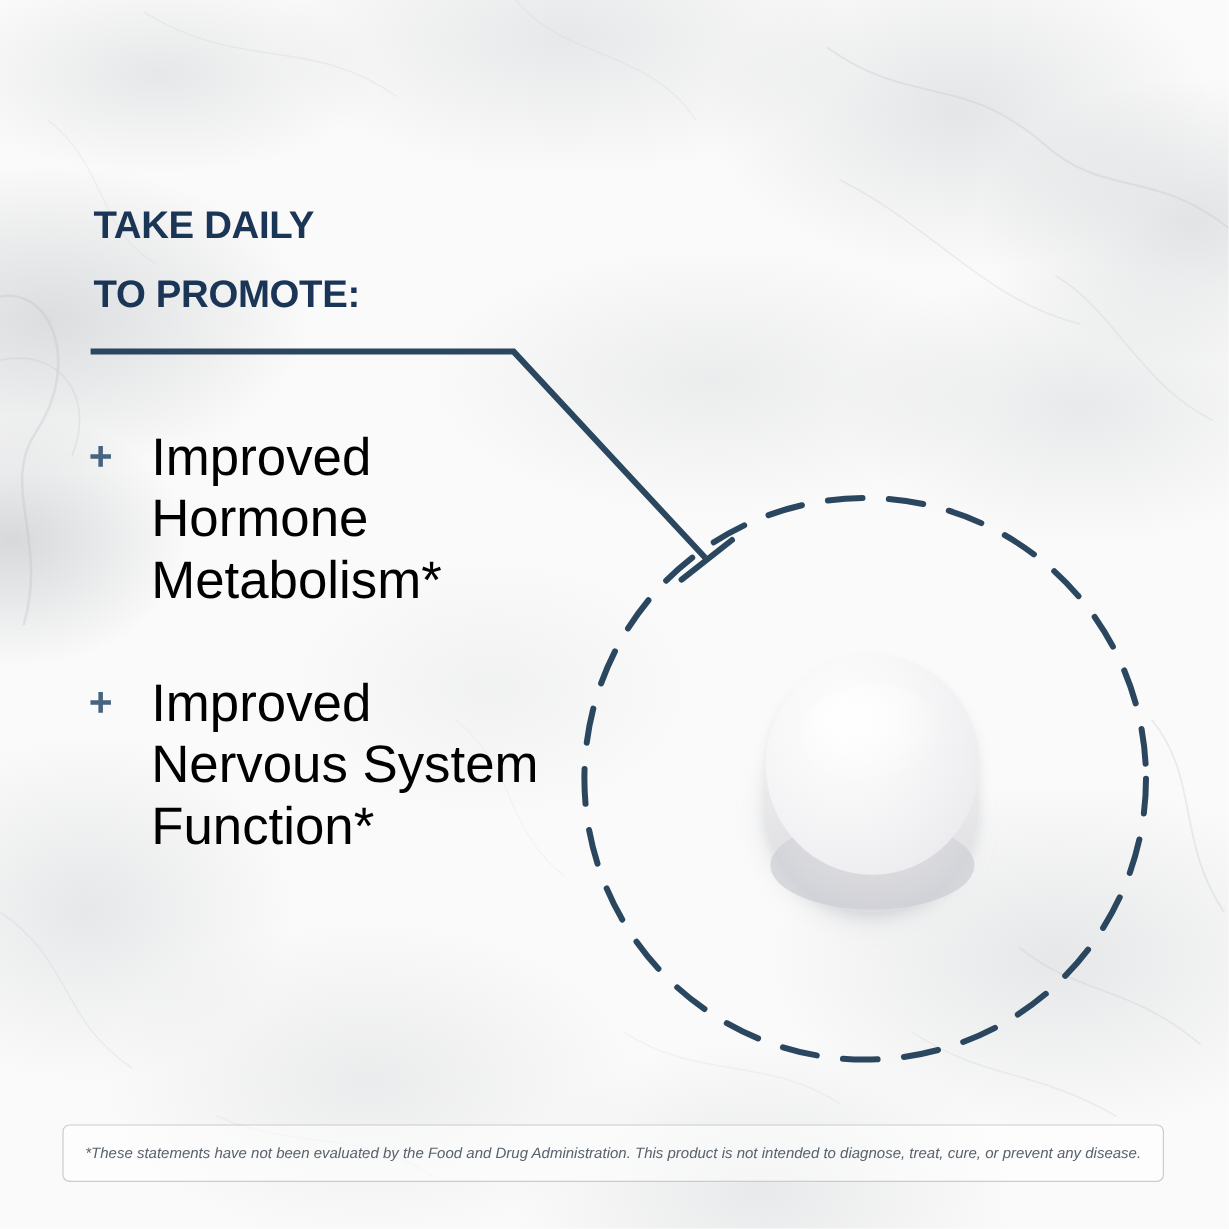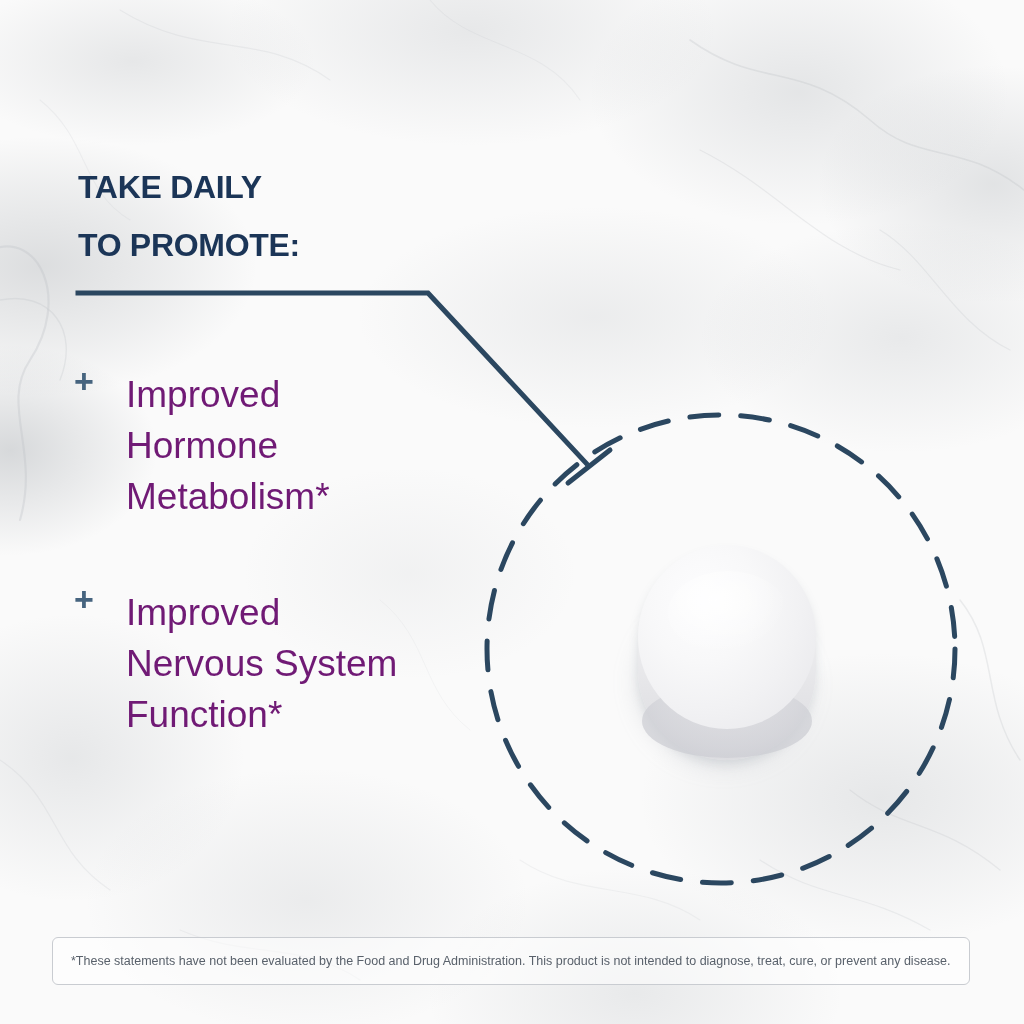--- a/index.html
+++ b/index.html
@@ -86,25 +86,24 @@
   }
   .bullet-mark {
     color: #46647f;
     font-size: 34px;
     font-weight: bold;
     line-height: 51px;
     width: 52px;
     flex: 0 0 52px;
   }
   .bullet-text {
-    color: #701a75;
-    font-size: 37px;
+    color: #000000;
+    font-size: 44px;
     line-height: 51px;
     white-space: pre-line;
-    margin-top: 13px;
   }
 
   
   .tablet-wrap {
     position: absolute;
     left: 630px;
     top: 534px;
     width: 196px;
     height: 250px;
   }
@@ -169,20 +168,21 @@
     border-radius: 6px;
     background: rgba(255,255,255,0.55);
     display: flex;
     align-items: center;
     padding: 0 18px;
   }
   .footer-text {
     color: #59616b;
     font-size: 12.5px;
     line-height: 16px;
+    font-style: italic;
   }
 </style>
 </head>
 <body>
 
 <div id="canvas">
 
   <div class="marble-base"></div>
   <div class="marble-clouds"></div>
 

